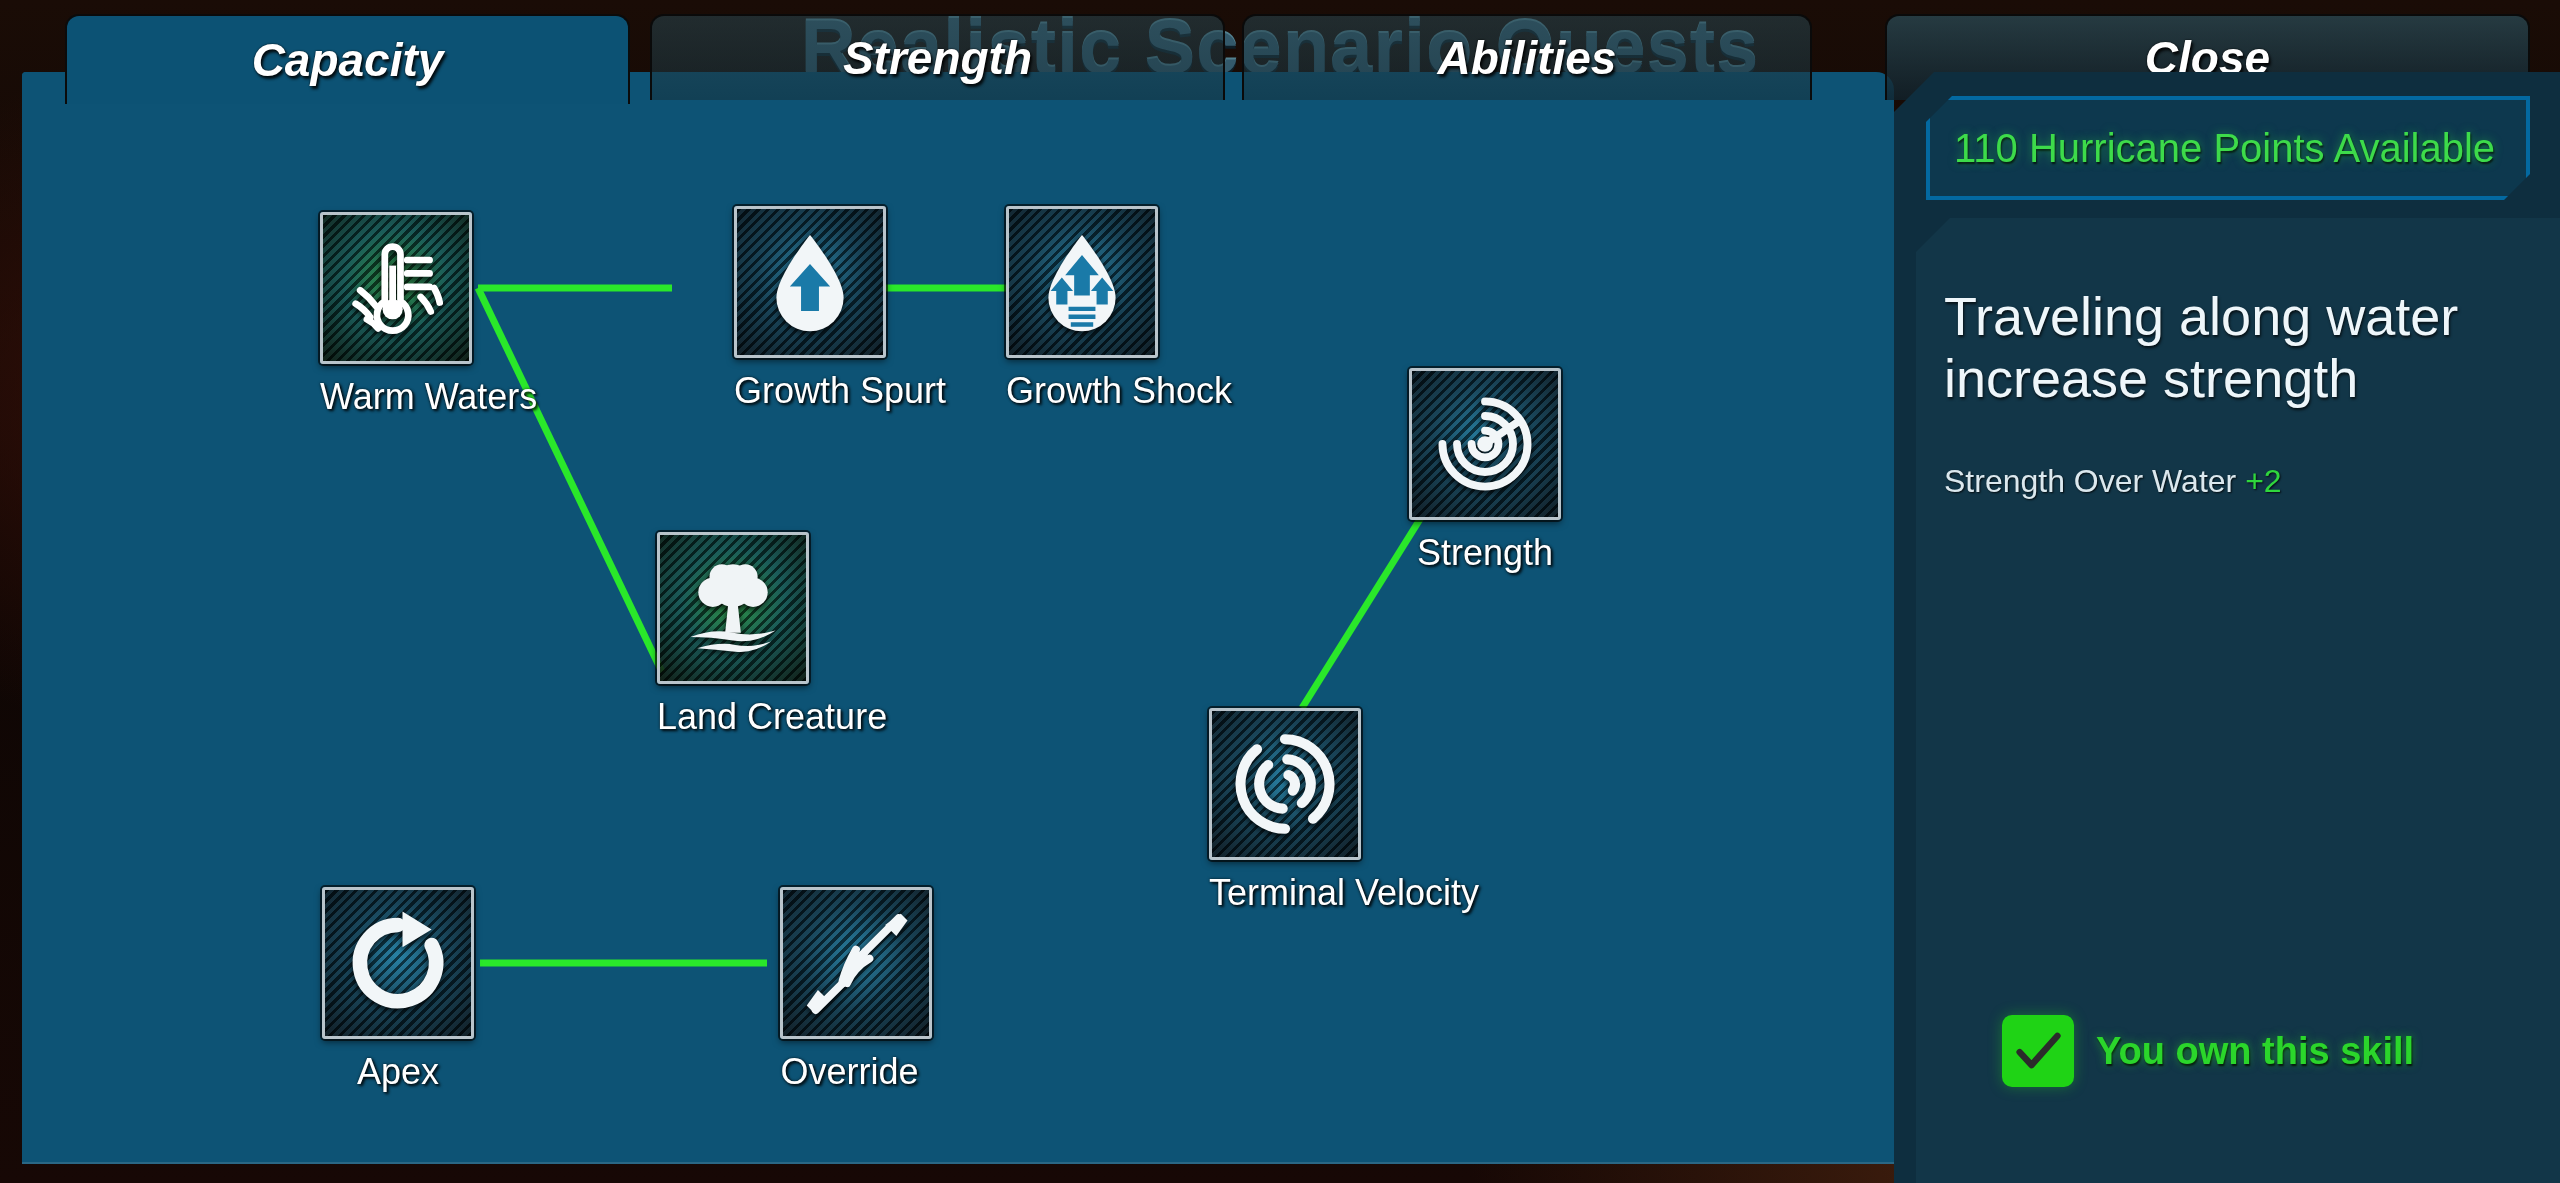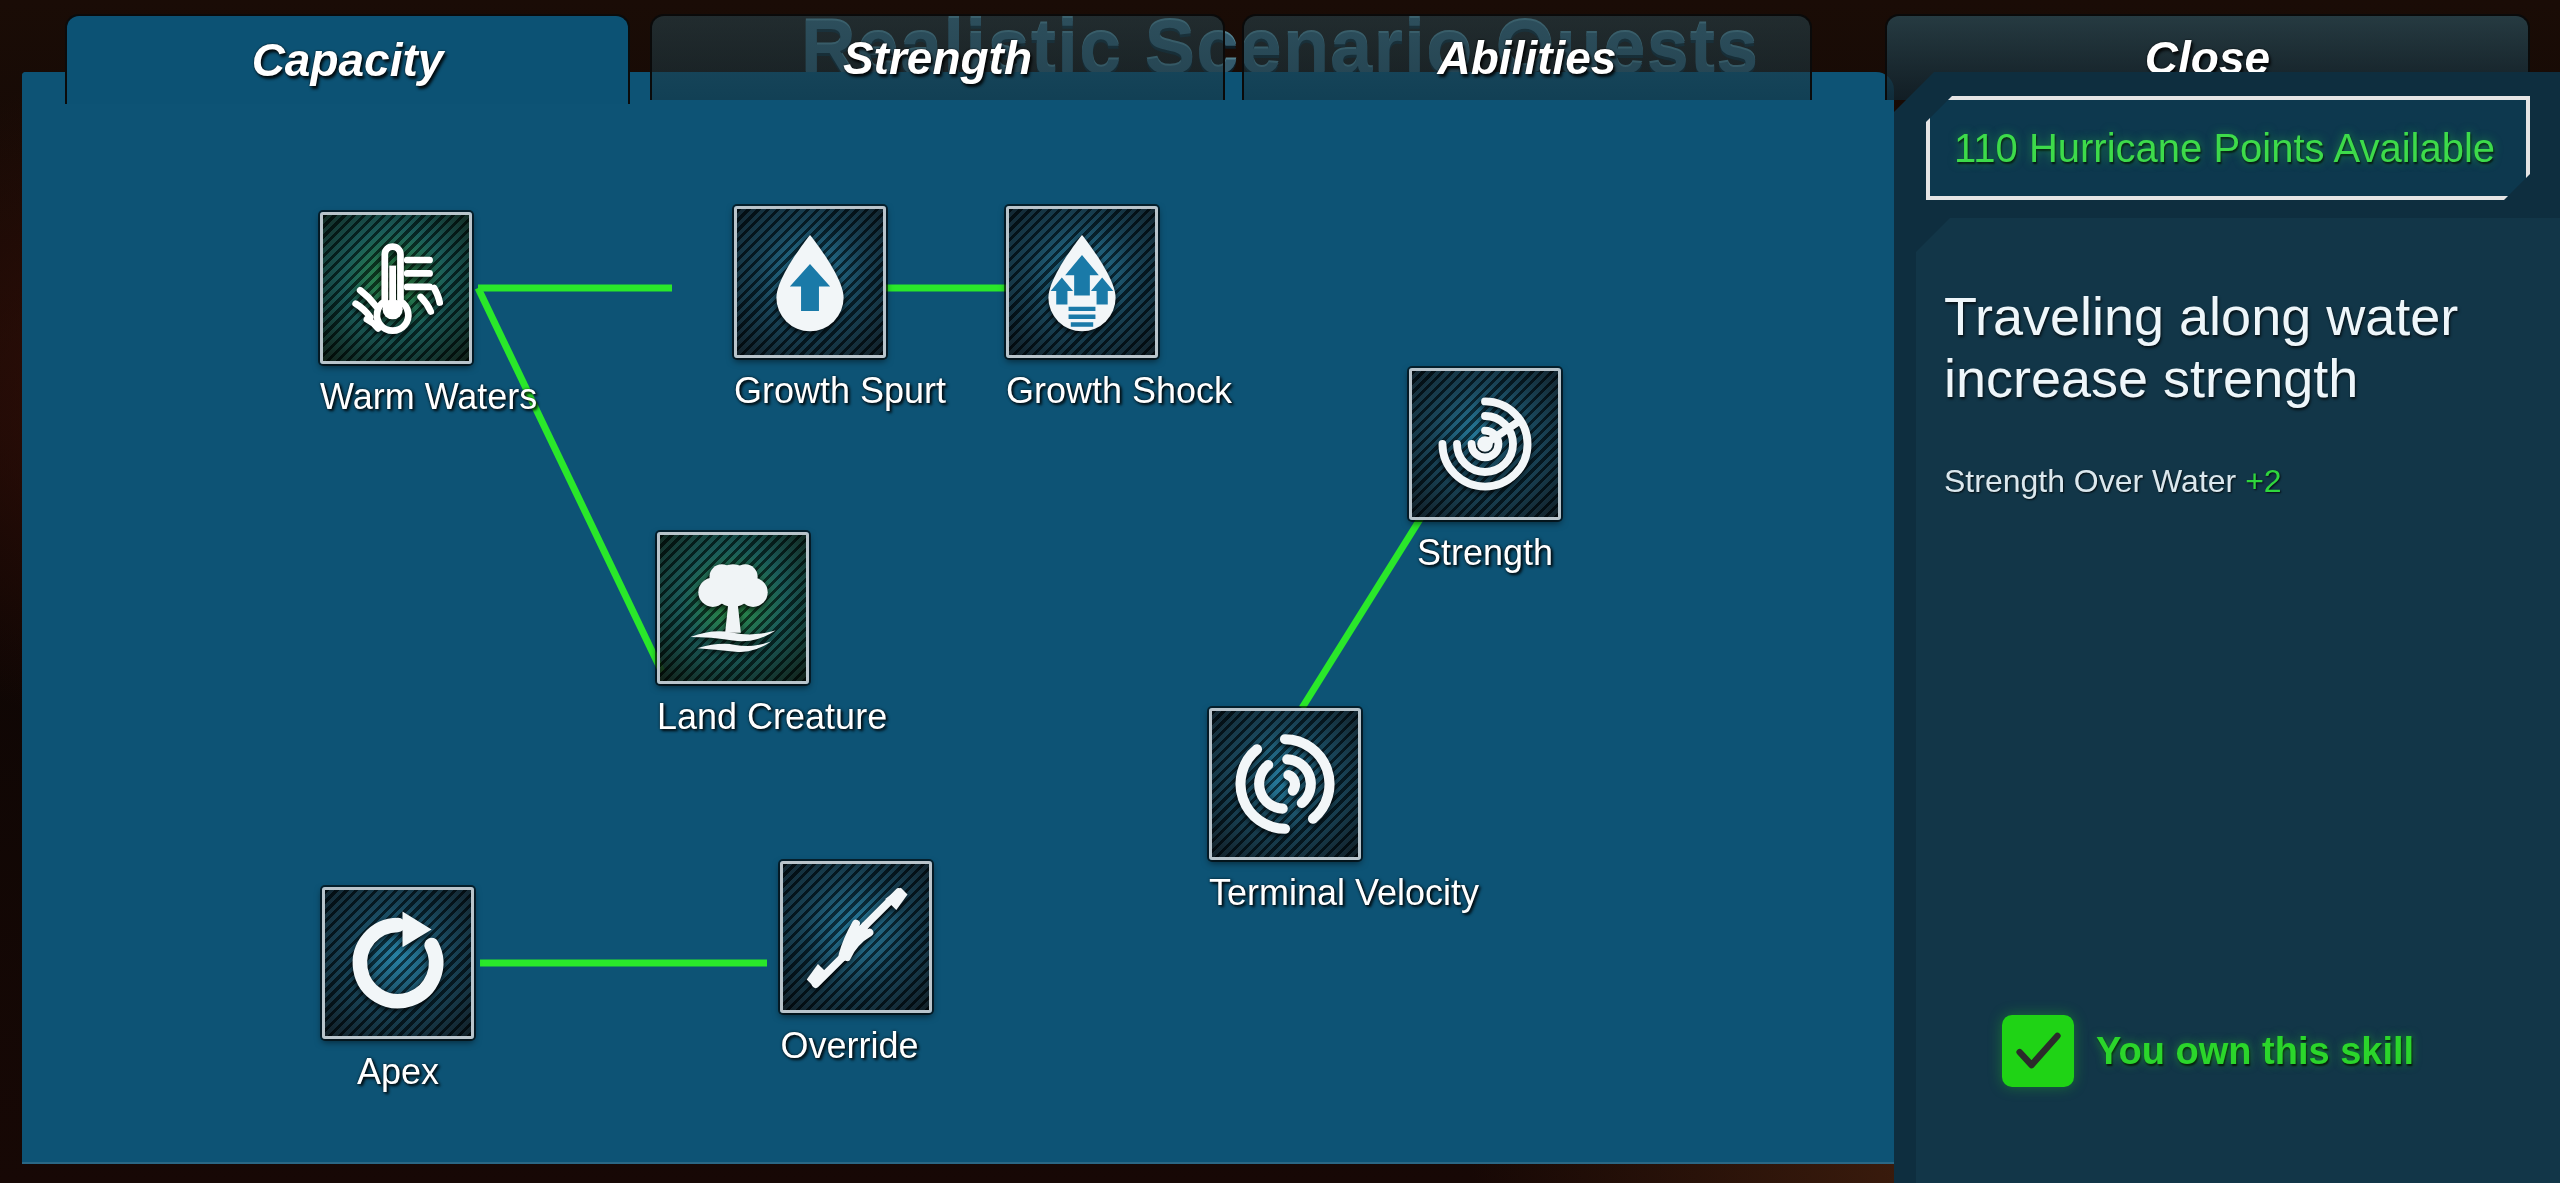--- a/index.html
+++ b/index.html
@@ -185,21 +185,21 @@
     clip-path: polygon(40px 0, 666px 0, 666px 1111px, 0 1111px, 0 40px);
   }
 
   #points-banner {
     position: absolute;
     left: 32px;
     top: 24px;
     width: 604px;
     height: 104px;
     background: rgba(13,60,84,0.75);
-    border: 4px solid #e5e5e5;
+    border: 4px solid #0369a1;
     clip-path: polygon(26px 0, 604px 0, 604px 78px, 578px 104px, 0 104px, 0 26px);
     display: flex;
     align-items: center;
   }
   #points-text {
     padding-left: 24px;
     font-size: 40px;
     color: #3ddb4a;
     white-space: nowrap;
     text-shadow: 0 0 10px rgba(40,200,70,0.55), 1px 2px 2px rgba(0,0,0,0.85);
@@ -425,21 +425,21 @@
             <path d="M50 90a40 40 0 01-25-71"></path>
             <path d="M52 28a22 22 0 0113 39"></path>
             <path d="M48 72a22 22 0 01-13-39"></path>
             <path d="M53 42a9 9 0 014 14"></path>
           </g>
         </svg>
       </div>
       <div class="node-label">Terminal Velocity</div>
     </div>
 
-    <div class="node" id="node-override" style="left:745px; top:789px;padding-left:13px;">
+    <div class="node" id="node-override" style="left:745px; top:815px;padding-left:13px;">
       <div class="node-icon bg-blue">
         <svg class="glyph" viewBox="0 0 100 100">
           <g stroke="#f2f6f8" stroke-width="7" stroke-linecap="round" fill="none">
             <path d="M88 10L58 40"></path>
             <path d="M14 92L38 68"></path>
             <path d="M58 40l-20 28"></path>
             <path d="M56 42q-12 10-16 24M62 46q-14 8-20 22M50 38q-8 14-12 28"></path>
           </g>
           <path d="M90 6l6 6-10 14-10-10z" fill="#f2f6f8"></path>
           <path d="M12 94l-6-6 10-14 10 10z" fill="#f2f6f8"></path>

